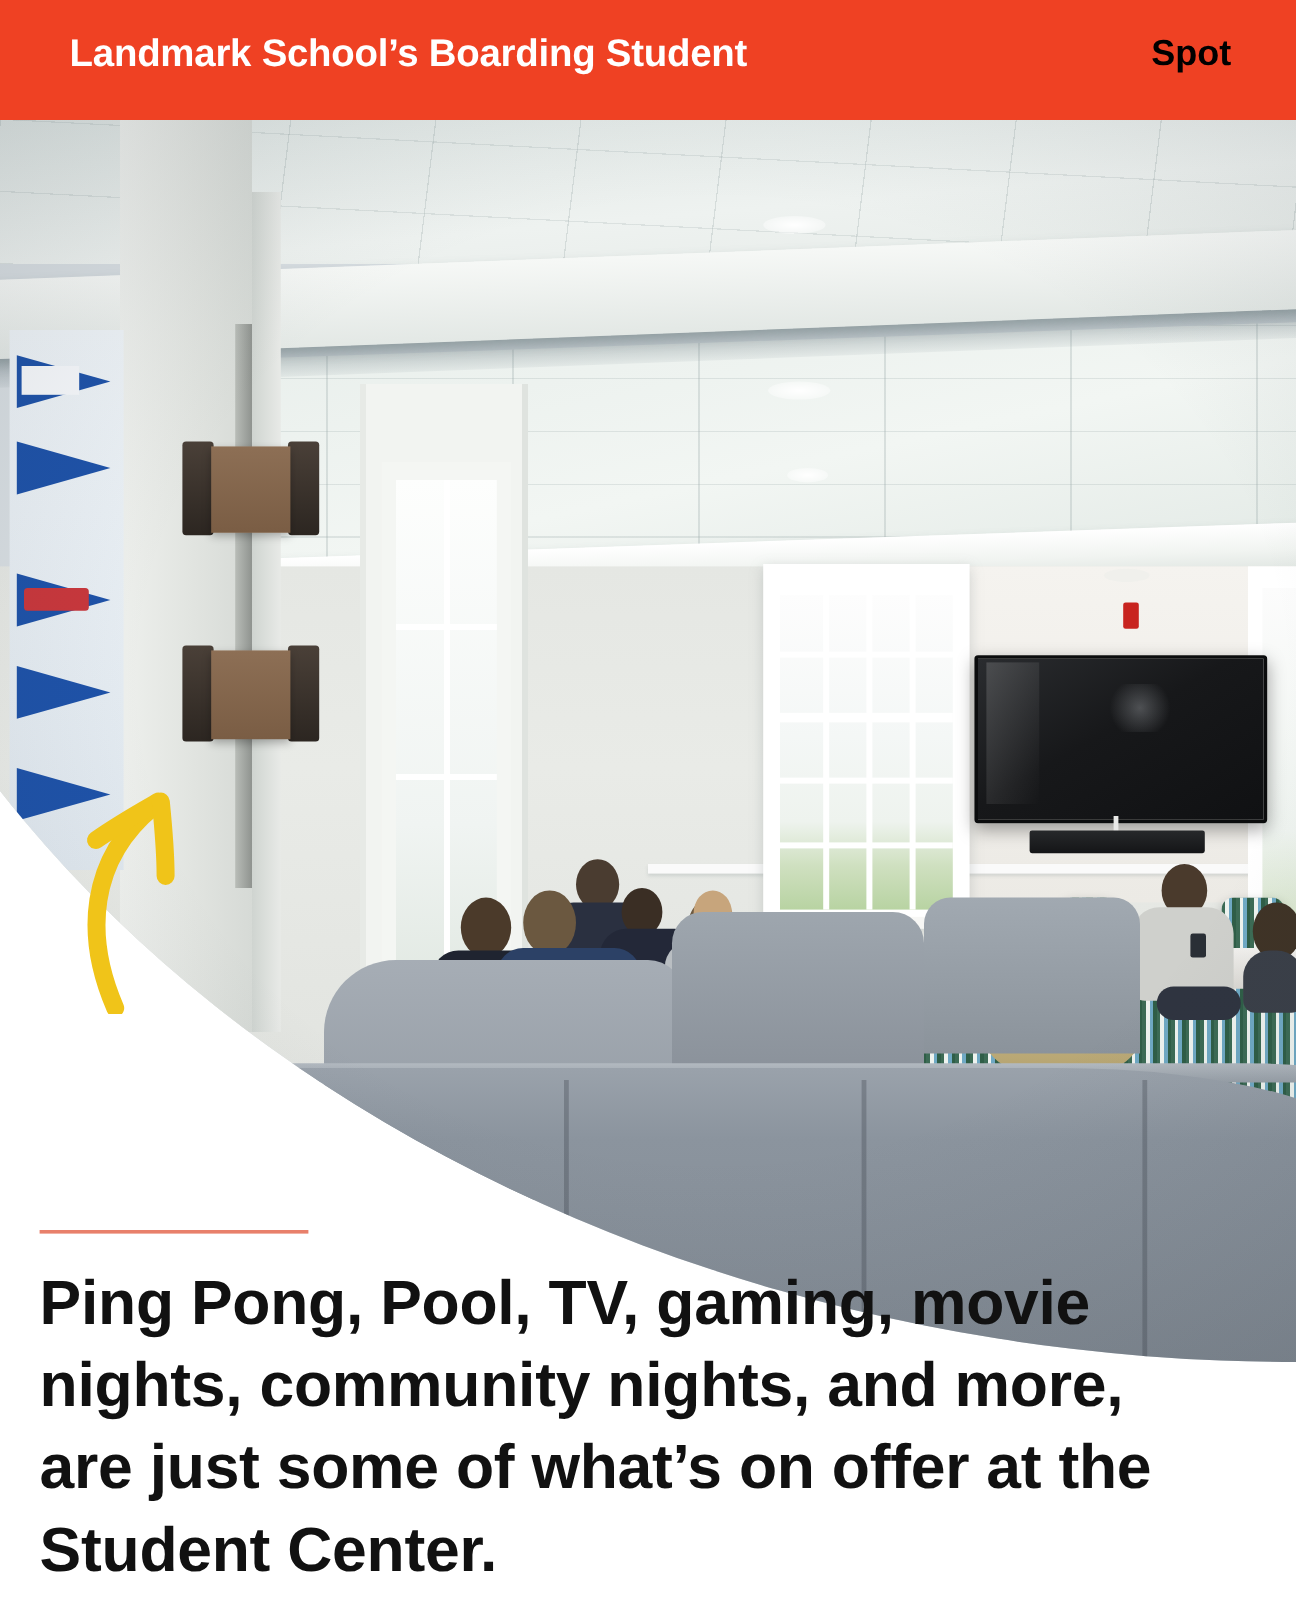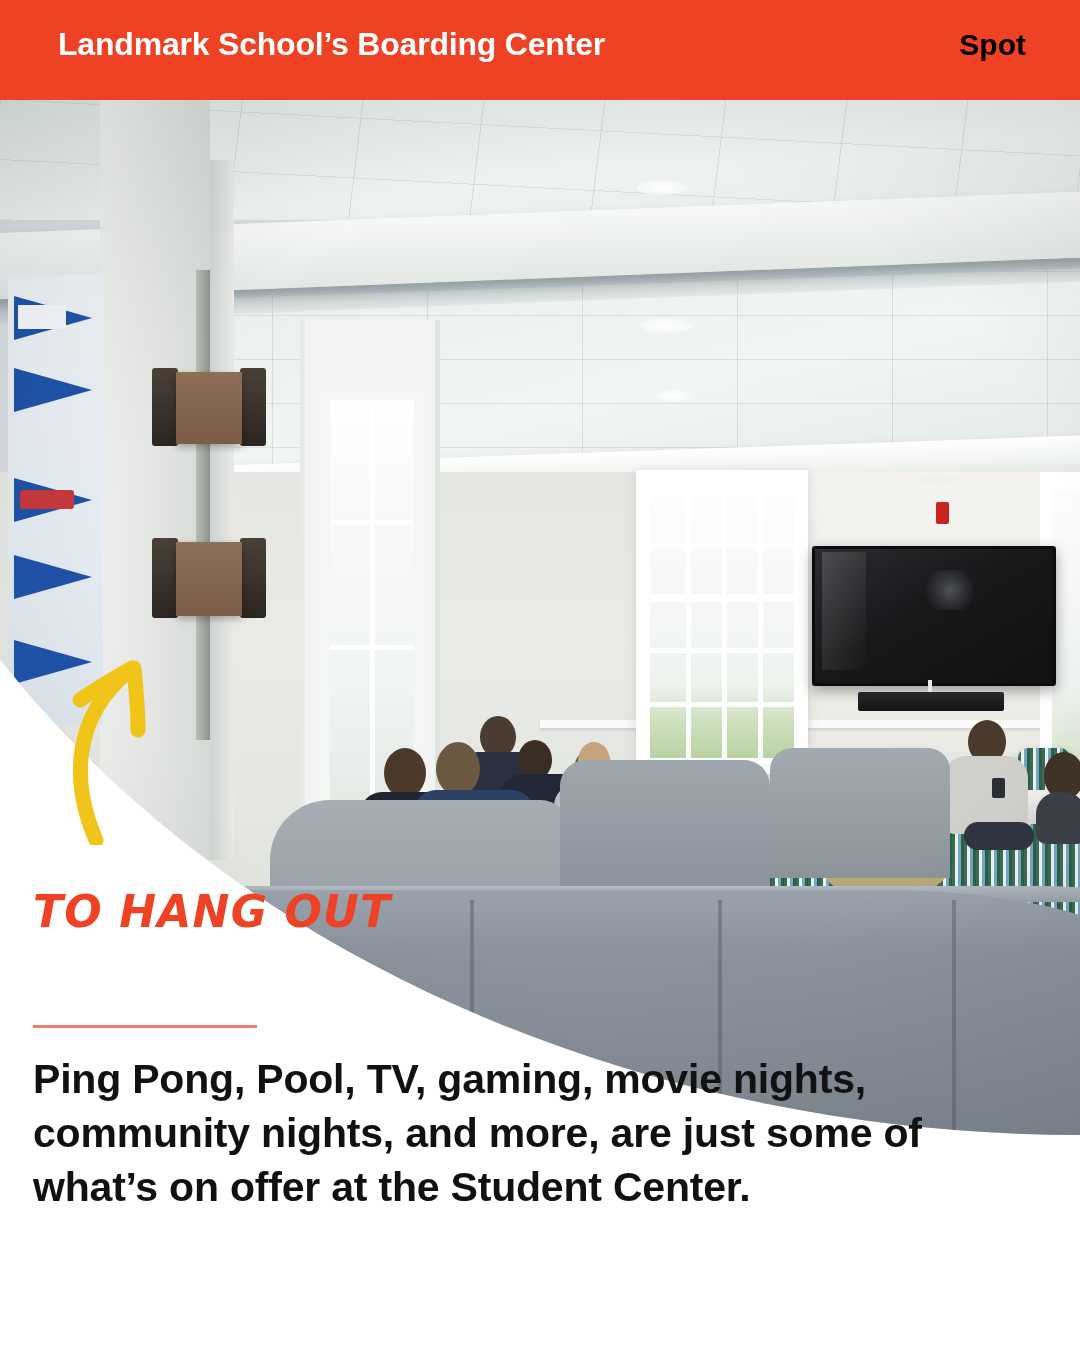--- a/index.html
+++ b/index.html
@@ -195,29 +195,29 @@
     color:#EF4123;line-height:1.28;letter-spacing:1.2px;
     text-transform:uppercase;
   }
   .headline span{display:block;}
   .rule{
     position:absolute;left:33px;top:1025px;width:224px;height:3px;
     background:#E8806B;z-index:35;border:0;
   }
   .bodytext{
     position:absolute;left:33px;top:1052px;width:960px;z-index:35;
-    font-size:41px;font-weight:700;color:#111111;
+    font-size:52px;font-weight:700;color:#111111;
     line-height:1.32;letter-spacing:-0.2px;
   }
 </style>
 </head>
 <body>
 
 <div class="header-bar">
-  <div class="header-title">Landmark School’s Boarding Center</div>
+  <div class="header-title">Landmark School’s Boarding Student</div>
   <div class="header-name">Spot</div>
 </div>
 
 <div class="photo-wrap">
   <div class="photo">
 
     <div class="ceiling-a"></div>
     <div class="ceil-grid-a"></div>
     <div class="green-glow"></div>
     <div class="ceiling-b"></div>
@@ -373,18 +373,17 @@
   </div>
 </div>
 
 <svg class="arrow" viewBox="0 0 120 215">
   <path d="M40 210 C 14 150, 18 86, 72 42" stroke="#F0C419" stroke-width="15" fill="none" stroke-linecap="round"></path>
   <path d="M24 70 C 44 56, 62 46, 76 38" stroke="#F0C419" stroke-width="15" fill="none" stroke-linecap="round"></path>
   <path d="M78 38 C 80 58, 82 80, 82 100" stroke="#F0C419" stroke-width="15" fill="none" stroke-linecap="round"></path>
 </svg>
 
 <div class="headline">
-  <span>to Hang Out</span>
 </div>
 
 <div class="rule"></div>
 
 <div class="bodytext">Ping Pong, Pool, TV, gaming, movie nights, community nights, and more, are just some of what’s on offer at the Student Center.</div>
 
 </body></html>

